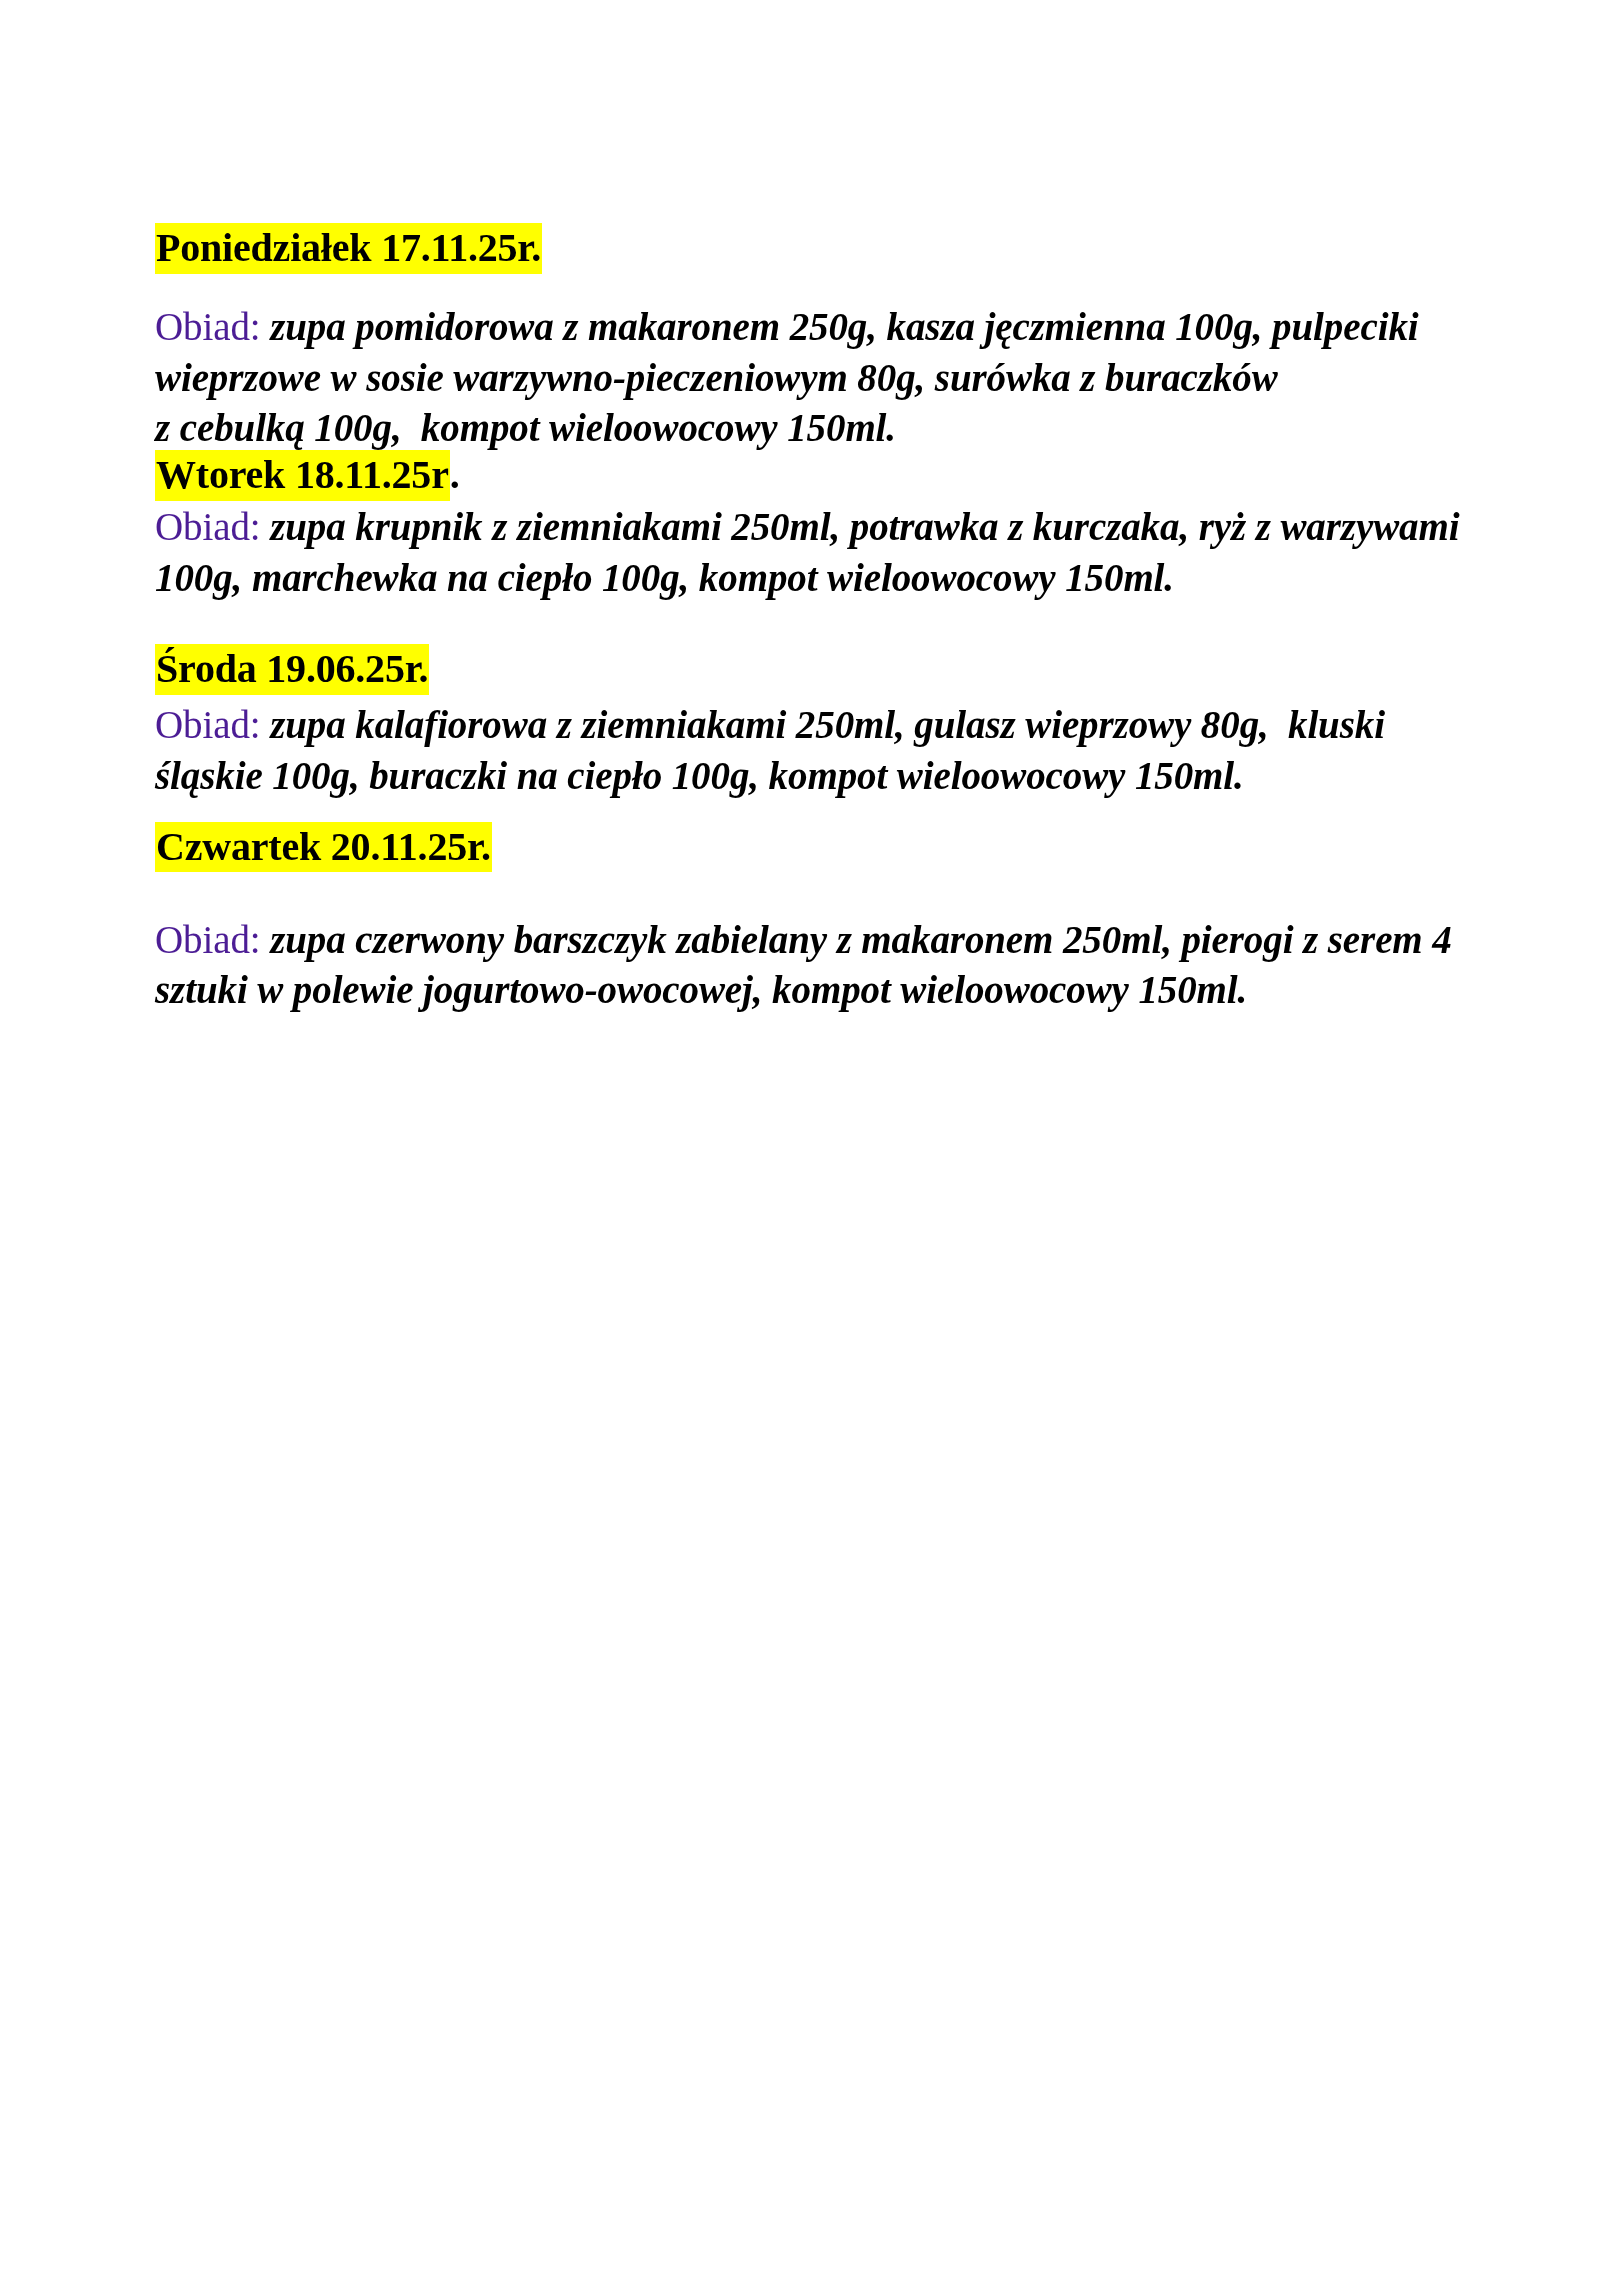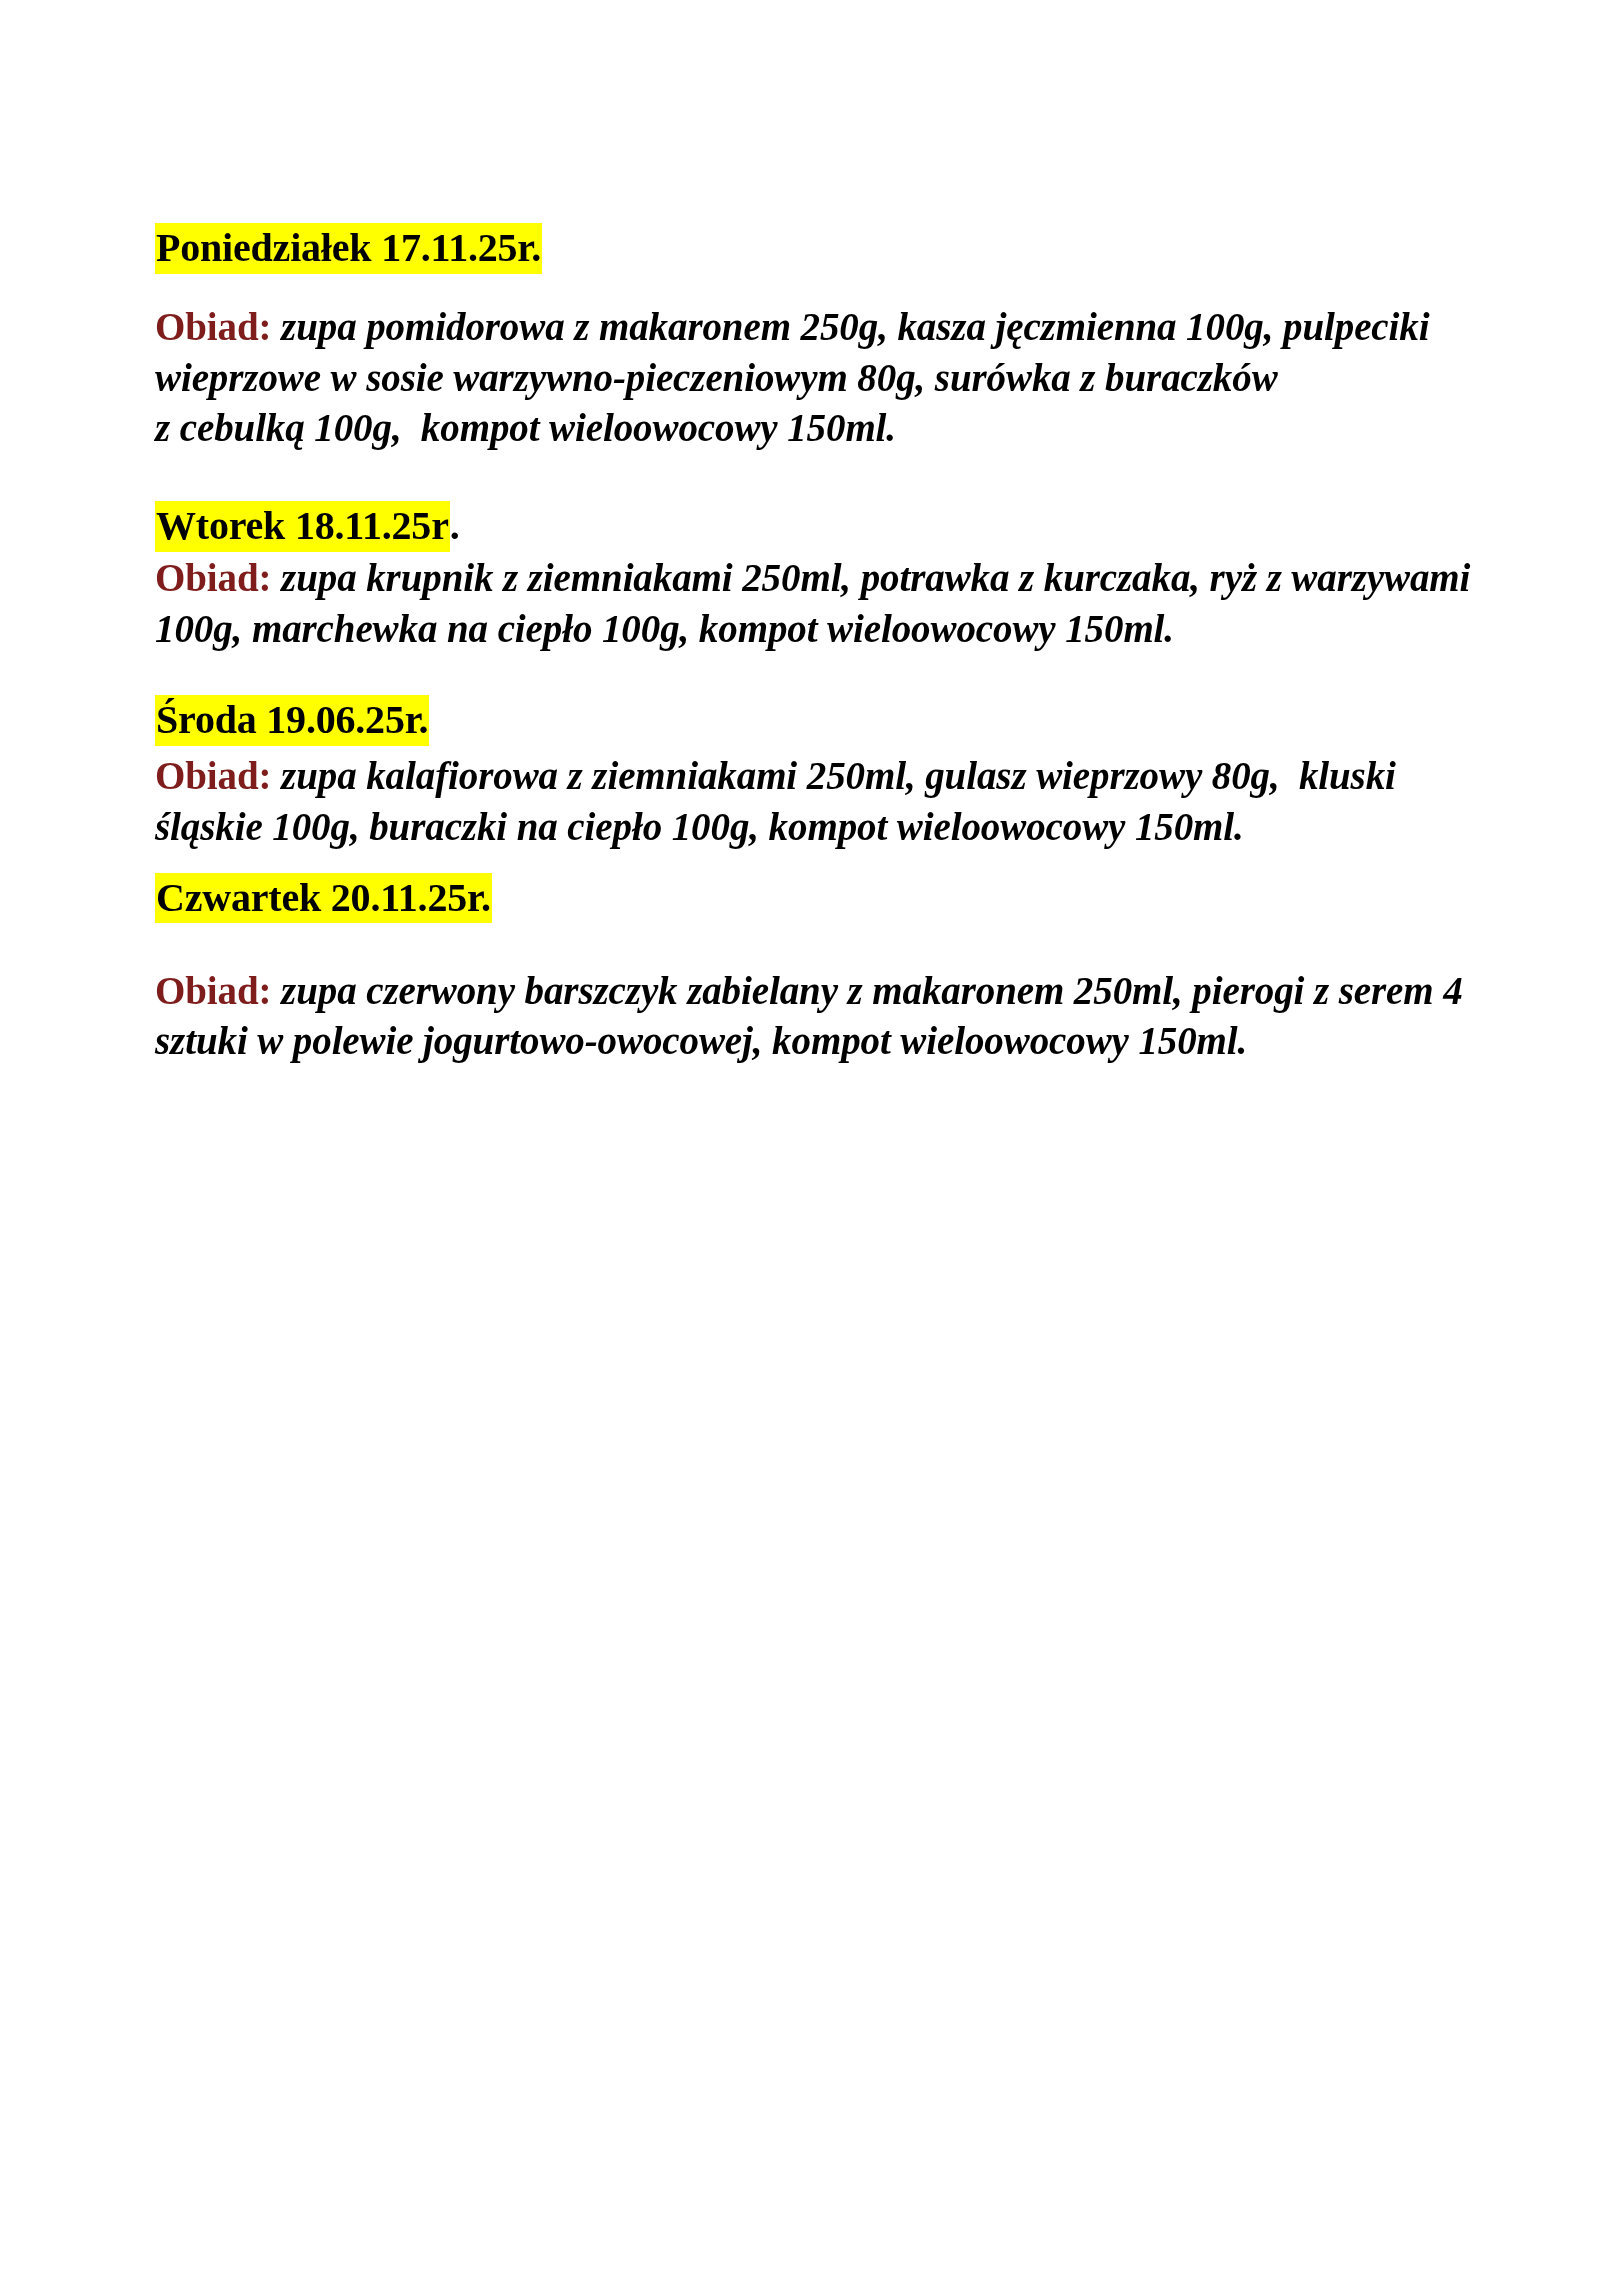--- a/index.html
+++ b/index.html
@@ -61,37 +61,37 @@
     font-weight: bold;
     font-style: italic;
     font-size: 39px;
     line-height: 1.30;
     letter-spacing: -0.1px;
     margin: 0;
     color: #000000;
     max-width: 1333px;
   }
   .meal-label {
-    color: #7f1d1d;
+    color: #4c1d95;
     font-style: normal;
-    font-weight: bold;
+    font-weight: normal;
     font-family: "Liberation Serif", "DejaVu Serif", serif;
   }
   .meal-text {
     color: #000000;
     font-style: italic;
     font-weight: bold;
     white-space: pre-wrap;
   }
 
   
   .day-mon .day-heading { margin-top: 0; }
   .day-mon .meal-para   { margin-top: 33px; }
 
-  .day-tue { margin-top: 51px; }
+  .day-tue { }
   .day-tue .meal-para   { margin-top: 5.9px; }
 
   .day-wed { margin-top: 45px; }
   .day-wed .meal-para   { margin-top: 9.8px; }
 
   .day-thu { margin-top: 24px; }
   .day-thu .meal-para   { margin-top: 9.8px; }
 
   .day-fri { margin-top: 47px; }
   .day-fri .meal-para   { margin-top: 7.8px; }

